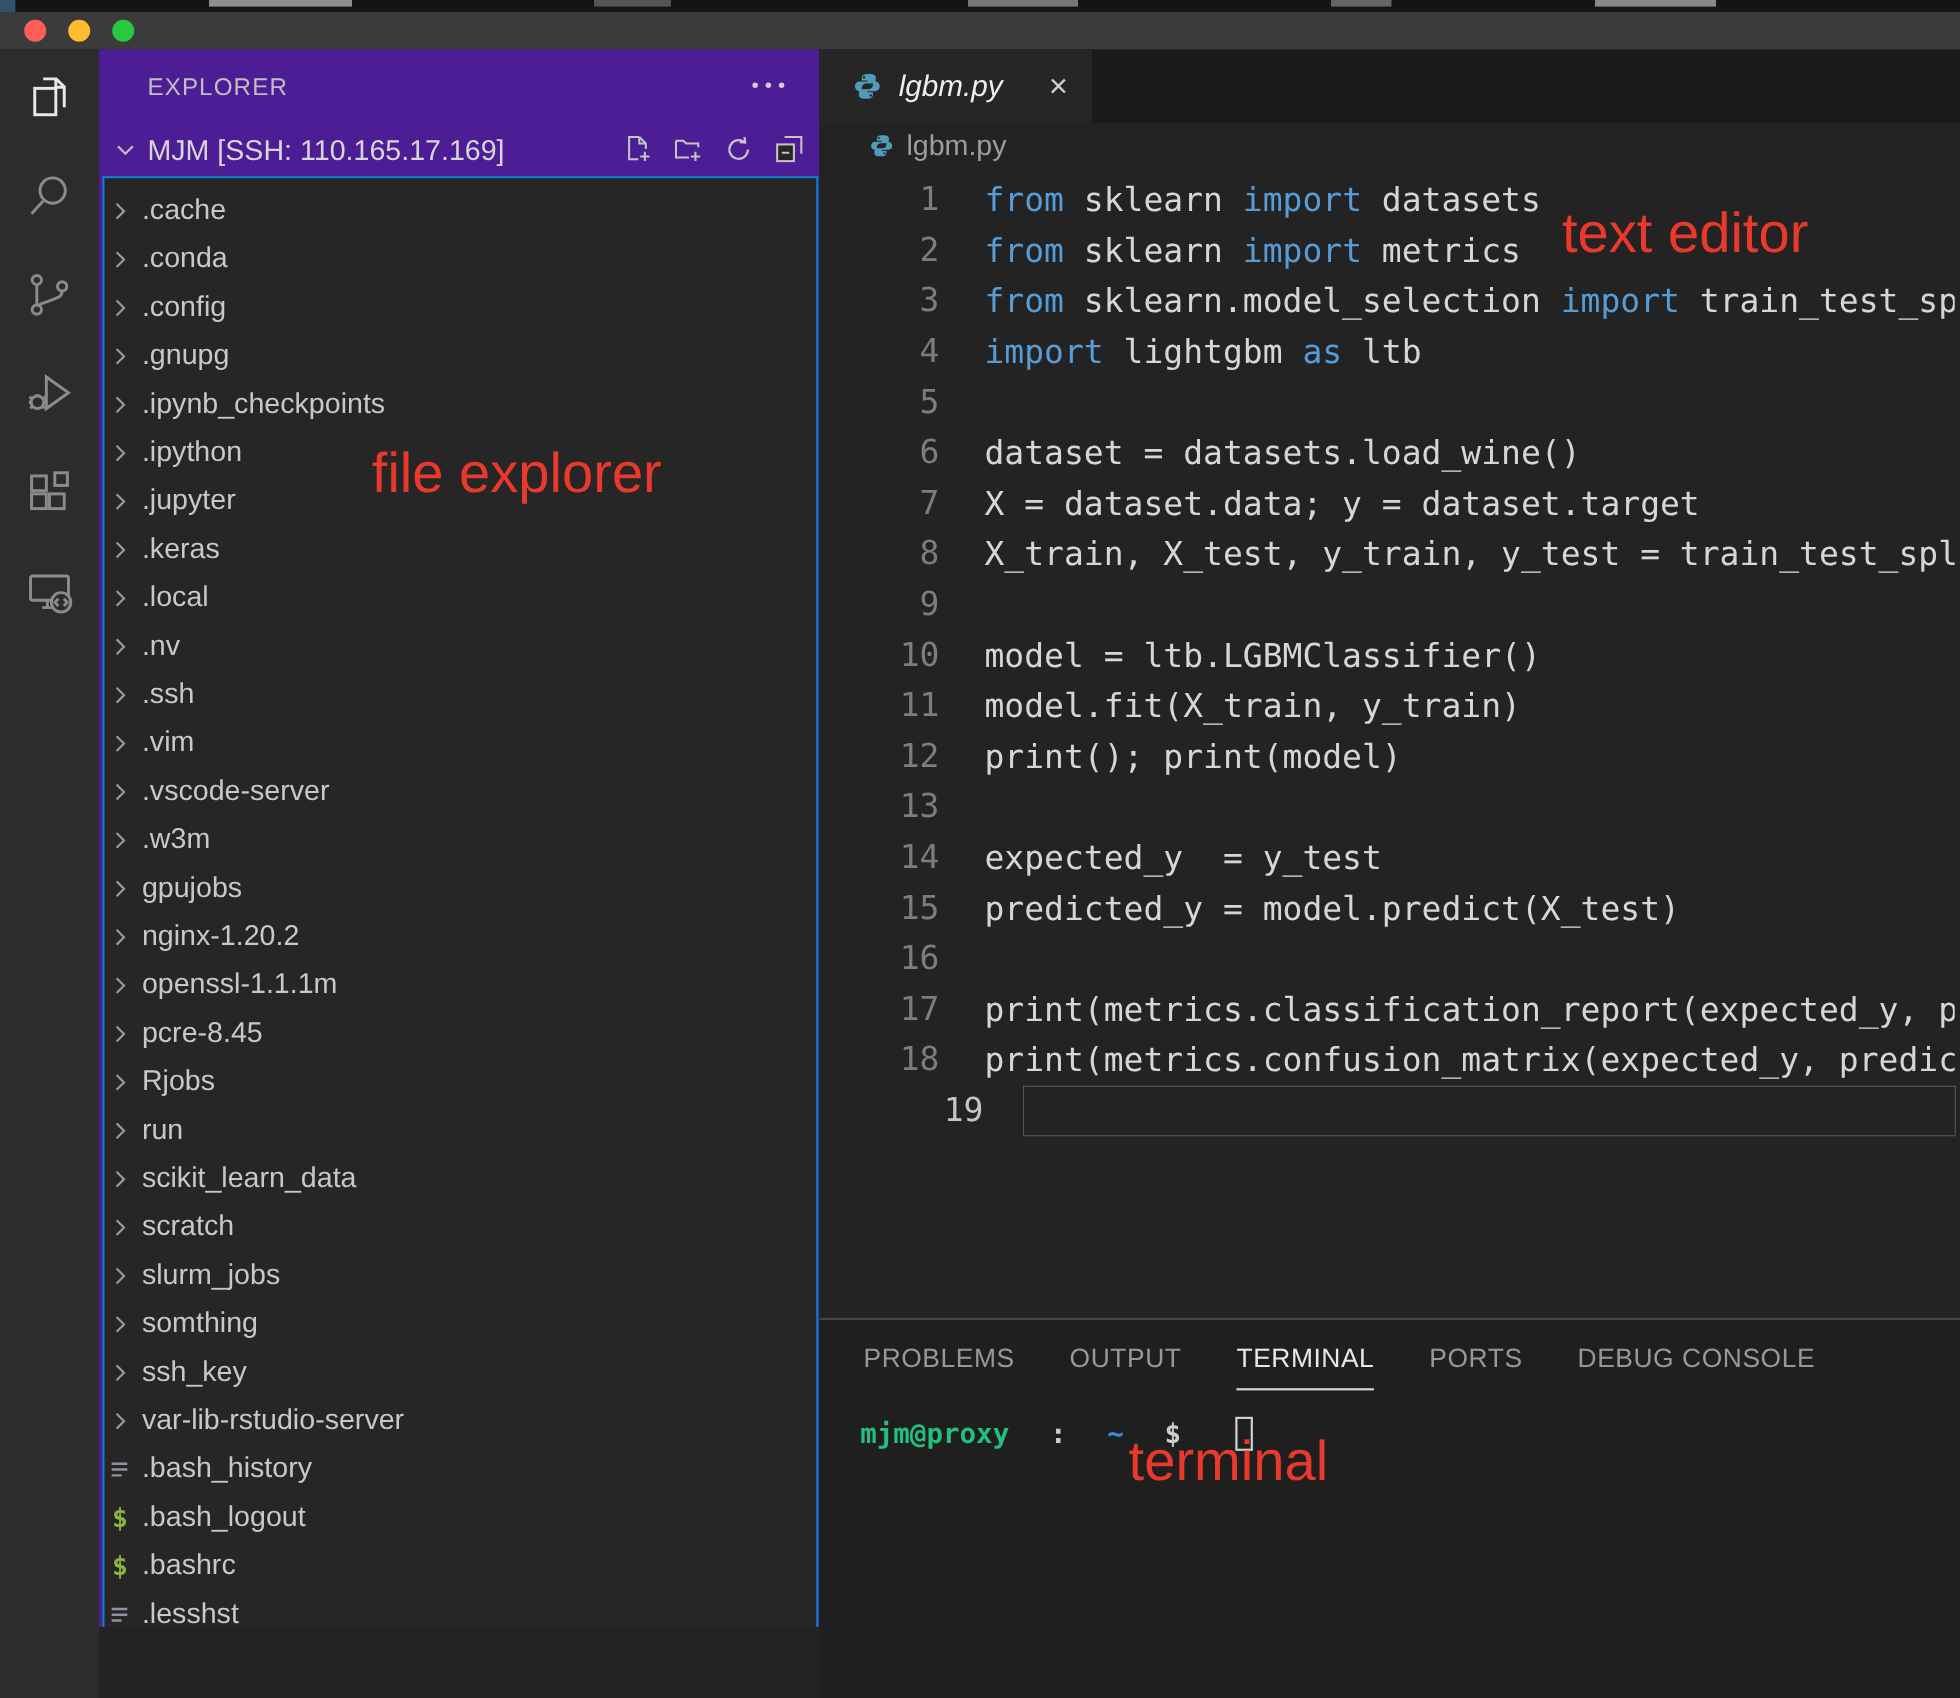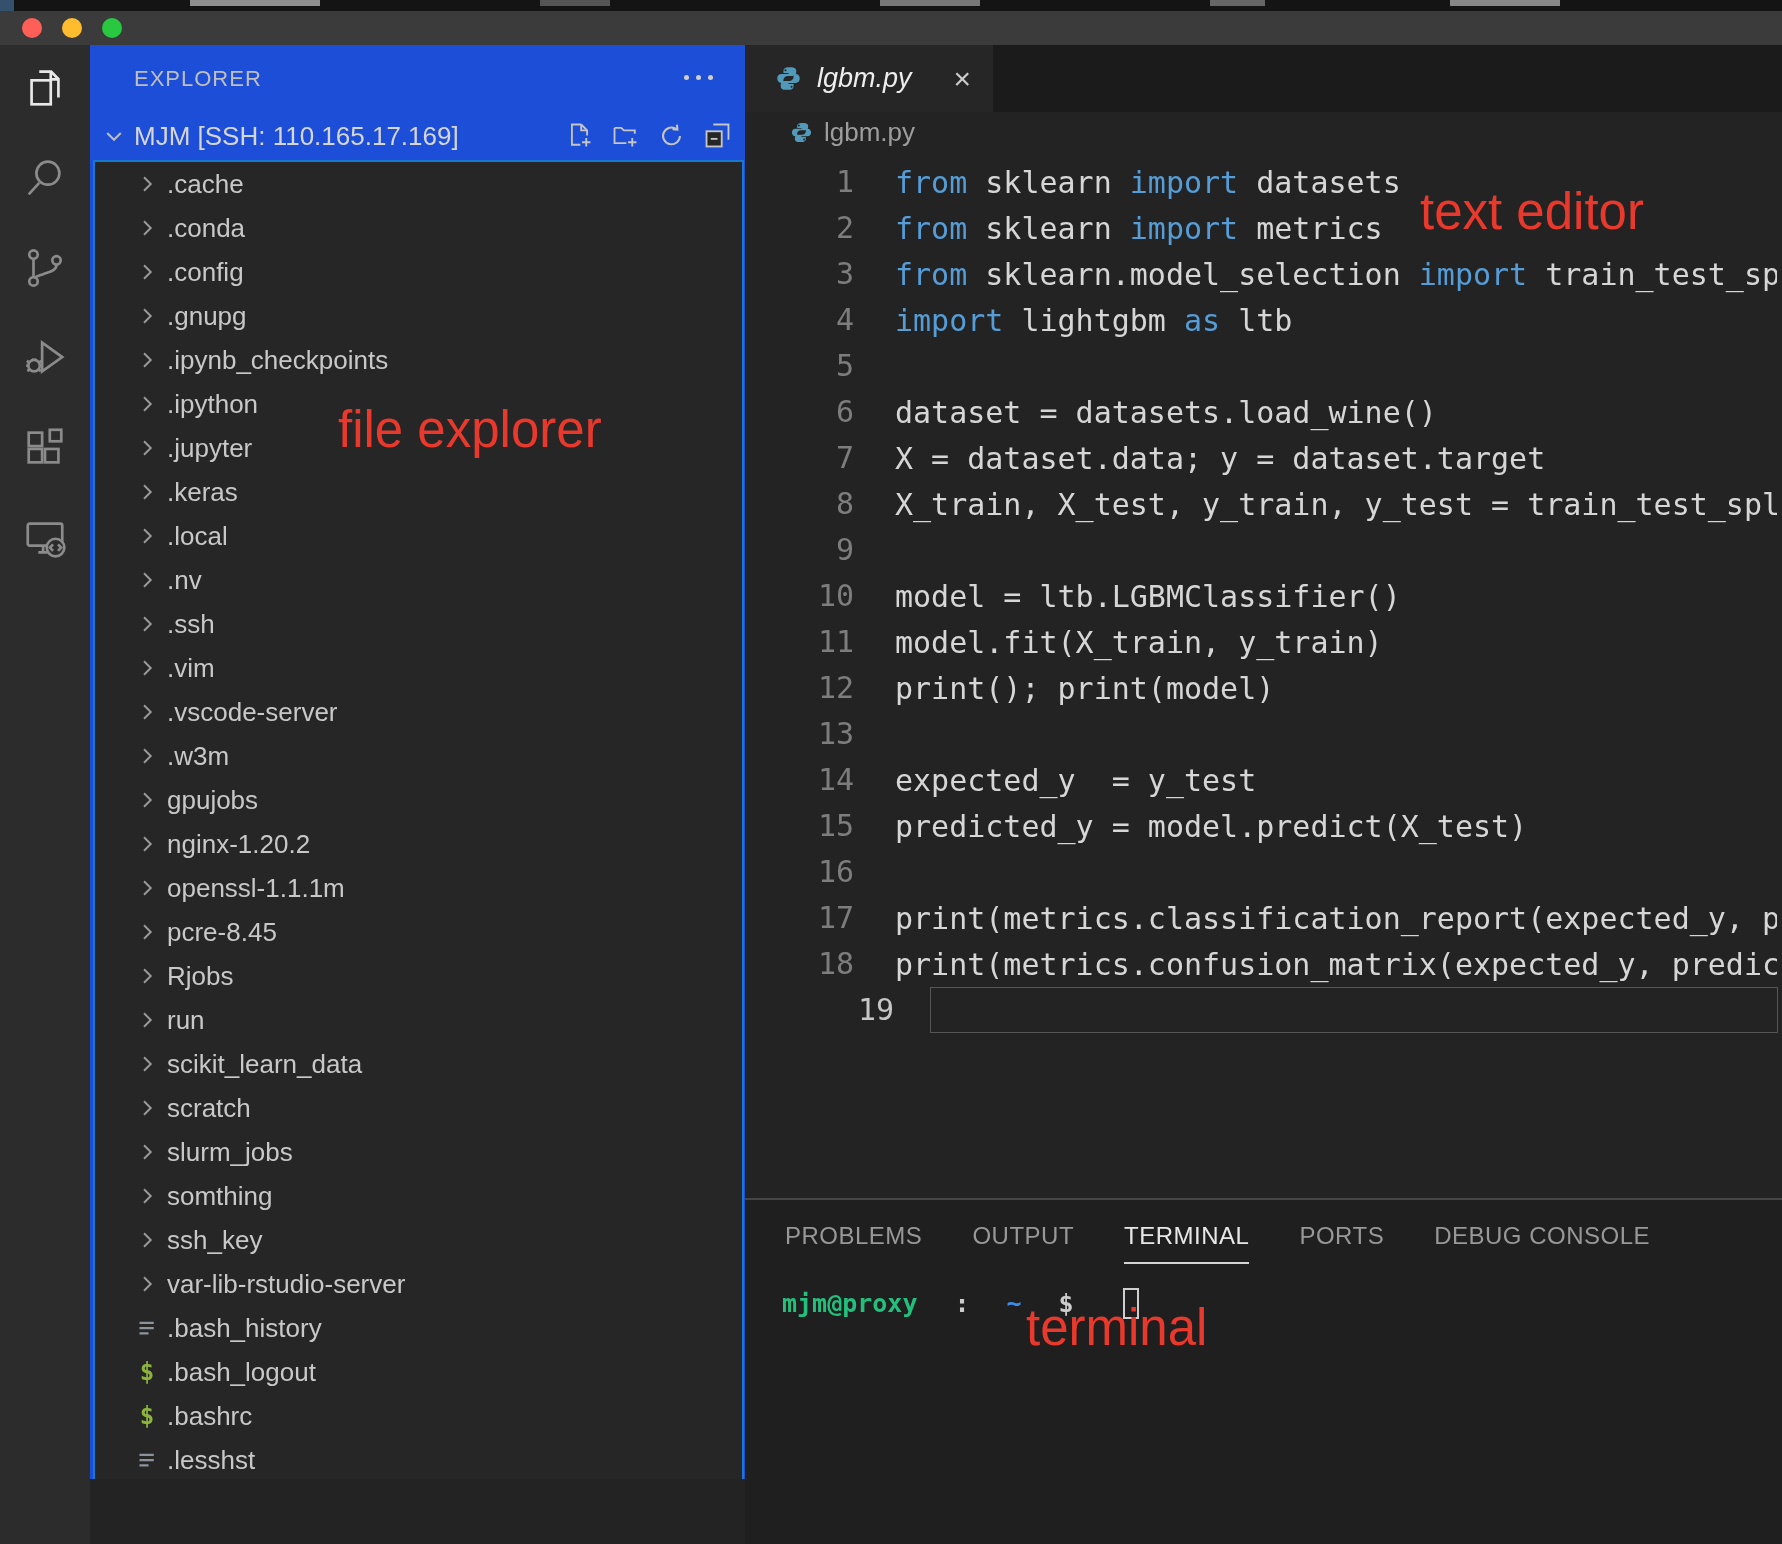--- a/index.html
+++ b/index.html
@@ -24,35 +24,35 @@
   .tl.z{left:102px;background:var(--tl-zoom);}
   .wtitle{position:absolute;left:1176px;top:0;height:34px;line-height:34px;color:#d6d6d6;font-size:25px;white-space:nowrap;}
 
   
   .activitybar{position:absolute;left:0;top:45px;width:90px;height:1499px;background:#2c2c2c;}
   .ab-item{width:90px;height:90px;display:flex;align-items:center;justify-content:center;color:#8b8b8b;cursor:pointer;}
   .ab-item.active{color:#e8e8e8;}
   .ab-item svg{width:46px;height:46px;}
 
   
-  .sidebar{position:absolute;left:90px;top:45px;width:655px;height:1434px;background:#1d4ed8;}
+  .sidebar{position:absolute;left:90px;top:45px;width:655px;height:1434px;background:#4c1d95;}
   .expl-header{position:relative;height:67px;}
   .expl-title{position:absolute;left:44px;top:0;height:67px;line-height:67px;font-size:22px;letter-spacing:1px;color:#bfbfbf;}
   .more-dots{position:absolute;right:32px;top:30px;display:flex;gap:7px;cursor:pointer;}
   .more-dots i{width:5px;height:5px;border-radius:50%;background:#cfcfcf;}
   .section-header{position:relative;height:48px;display:flex;align-items:center;cursor:pointer;}
   .sec-chev{margin-left:12px;width:24px;height:24px;color:#bdbdbd;flex:0 0 auto;}
   .sec-label{margin-left:8px;font-size:26px;font-weight:400;color:#d6d6d6;white-space:nowrap;overflow:hidden;}
   .sec-actions{position:absolute;right:14px;top:10px;display:flex;gap:19px;}
   .sec-actions span{width:27px;height:27px;color:#c5c5c5;cursor:pointer;}
   .sec-actions svg{width:27px;height:27px;}
 
   .tree{position:absolute;left:3px;top:115px;right:1px;bottom:0;
         border:2px solid var(--focus);border-bottom:none;overflow:hidden;background:#262626;}
-  .tree-row{height:44px;display:flex;align-items:center;padding-left:38px;cursor:pointer;}
+  .tree-row{height:44px;display:flex;align-items:flex-end;cursor:pointer;}
   .twisty{width:28px;height:28px;flex:0 0 28px;display:flex;align-items:center;justify-content:center;color:#9a9a9a;}
   .twisty svg{width:24px;height:24px;}
   .twisty.sh{color:var(--shgreen);font-family:"DejaVu Sans Mono",monospace;font-weight:700;font-size:24px;}
   .tree-row .label{margin-left:6px;font-size:26px;color:#c8c8c8;white-space:nowrap;}
 
   
   .main{position:absolute;left:745px;top:45px;width:1037px;height:1499px;display:flex;flex-direction:column;}
   .tabbar{height:67px;background:#1b1b1b;display:flex;flex:0 0 auto;}
   .tab{width:248px;height:67px;background:#262626;display:flex;align-items:center;padding:0 22px 0 30px;gap:15px;cursor:pointer;}
   .tab .pyicon{width:27px;height:27px;flex:0 0 auto;}

